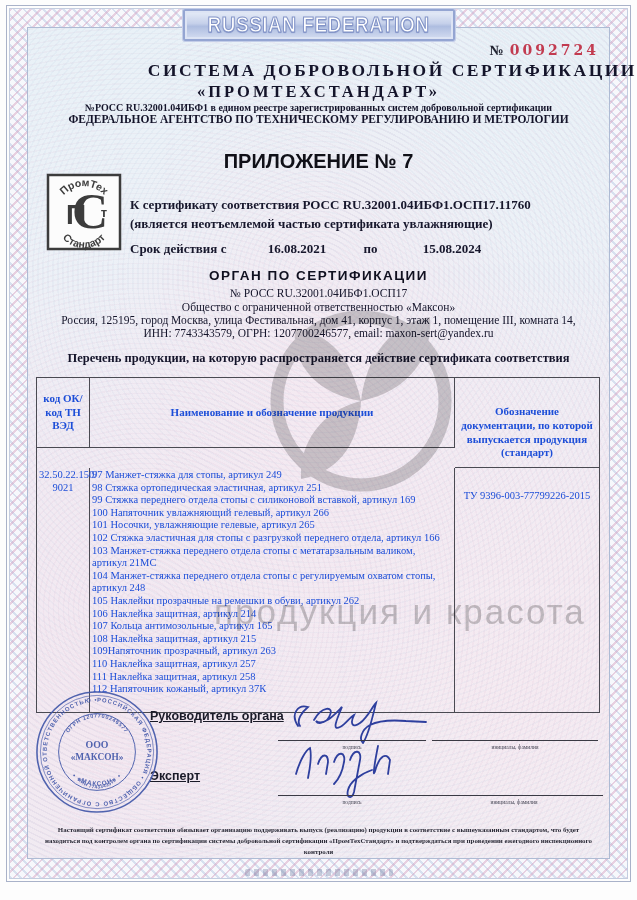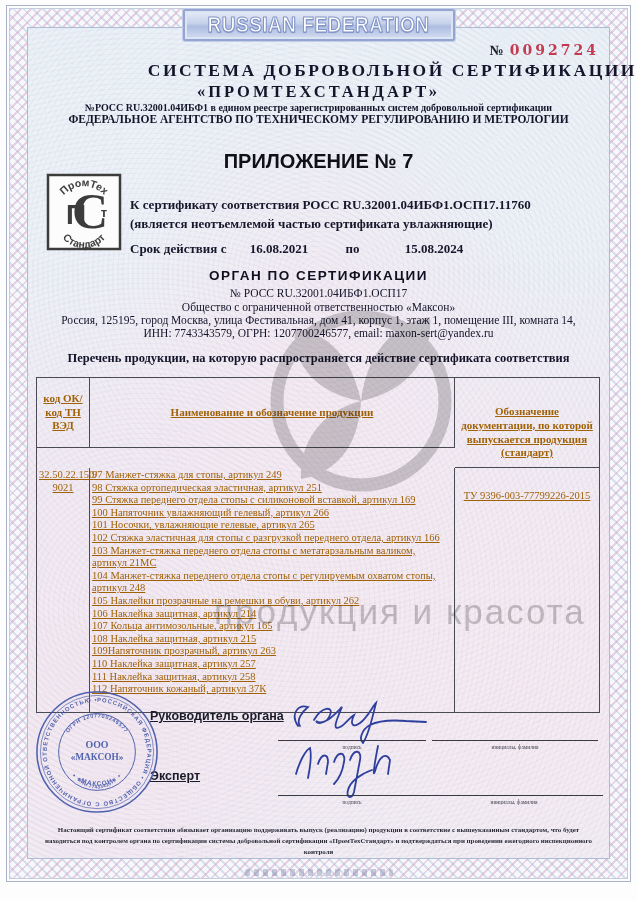--- a/index.html
+++ b/index.html
@@ -43,31 +43,31 @@
   .title2 { top:82px;  font-size:16.5px; font-weight:bold; letter-spacing:3px; }
   .registry { top:102px; font-size:10px; font-weight:bold; }
   .agency { top:113px; font-size:11.5px; font-weight:bold; }
   .appendix { top:150px; font-family:"Liberation Sans", sans-serif; font-size:20px; font-weight:bold; color:#101018; }
 
   
   .ps-logo { position:absolute; left:46px; top:172px; width:76px; height:80px; }
 
   .certref { position:absolute; left:130px; top:196px; width:470px; font-size:13px; font-weight:bold; color:#17172c; line-height:1.45; }
   .validity { position:absolute; left:130px; top:241px; font-size:13px; font-weight:bold; color:#17172c; }
-  .validity .gap1 { margin-left:20px; } .validity .gap2 { margin-left:34px; } .validity .gap3 { margin-left:42px; }
+  .validity .gap1 { margin-left:38px; } .validity .gap2 { margin-left:34px; } .validity .gap3 { margin-left:42px; }
 
   .org-head { top:268px; font-family:"Liberation Sans", sans-serif; font-size:13.5px; font-weight:bold; letter-spacing:1.5px; color:#101020; }
   .org-num { top:287px; font-size:11.5px; }
   .org-name { top:301px; font-size:11.5px; }
   .org-addr { top:314px; font-size:11.5px; }
   .org-req { top:327px; font-size:11.5px; }
   .products-head { top:351px; font-size:12.5px; font-weight:bold; }
 
   
-  .table { position:absolute; left:36px; top:377px; width:564px; border:1px solid #4a4a52; background:transparent; color:#a16207;text-decoration:underline; }
+  .table { position:absolute; left:36px; top:377px; width:564px; border:1px solid #4a4a52; background:transparent; color:#1d4ed8; }
   .thead, .tbody { display:grid; grid-template-columns:53px 365px 144px; }
   .th { border-right:1px solid #4a4a52; border-bottom:1px solid #4a4a52; display:flex; align-items:center; justify-content:center;
         text-align:center; font-weight:bold; font-size:11px; line-height:1.25; padding:4px 3px; height:70px; }
   .th:last-child, .td:last-child { border-right:none;margin-top:20px; }
   .td { border-right:1px solid #4a4a52; font-size:10.5px; line-height:1.2; padding:1px 2px; min-height:224px; }
   .td.code { text-align:center; }
   .td.std { text-align:center; padding-top:2px; }
   .item-line { white-space:normal; }
 
   

